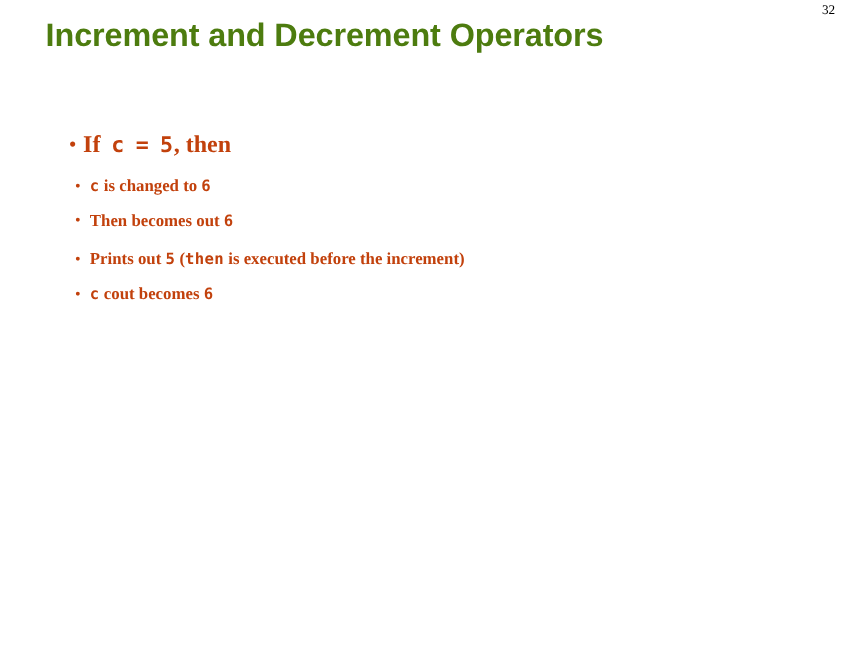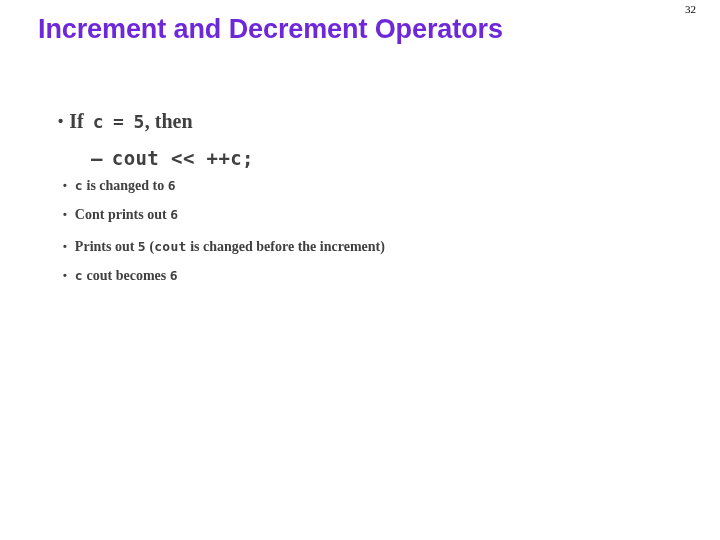--- a/index.html
+++ b/index.html
@@ -36,37 +36,37 @@
 
   
   .title {
     position: absolute;
     left: 38px;
     top: 12px;
     width: 600px;
     font-family: "Liberation Sans", sans-serif;
     font-size: 27px;
     font-weight: bold;
-    color: #6d28d9;
+    color: #4d7c0f;
     line-height: 1.28;
     letter-spacing: -0.1px;
   }
 
   
   .body-area {
     position: absolute;
     left: 0;
     top: 108px;
     width: 720px;
   }
 
   .line {
     position: relative;
     display: block;
-    color: #404040;
+    color: #c2410c;
     white-space: nowrap;
   }
 
   
   .lvl1 {
     margin-left: 58px;
     font-family: "Liberation Serif", serif;
     font-size: 20px;
     font-weight: bold;
     line-height: 26px;
@@ -136,39 +136,36 @@
   </div>
 
   <div class="body-area">
 
     <div class="line lvl1">
       <span class="bullet">•</span><span>If</span><span class="sp"></span><span class="code">c</span><span class="sp"></span><span class="code">=</span><span class="sp"></span><span class="code">5</span><span>, then</span>
     </div>
 
     <div class="gap-a"></div>
 
-    <div class="line lvl2">
-      <span class="dash">–</span><span>cout &lt;&lt; ++c;</span>
-    </div>
 
     <div class="line lvl3">
       <span class="bullet">•</span><span class="code">c</span><span> is changed to </span><span class="code">6</span>
     </div>
 
     <div class="gap-c"></div>
 
     <div class="line lvl3">
-      <span class="bullet">•</span><span>Cont prints out </span><span class="code">6</span>
+      <span class="bullet">•</span><span>Then becomes out </span><span class="code">6</span>
     </div>
 
     <div class="gap-b"></div>
 
 
     <div class="line lvl3">
-      <span class="bullet">•</span><span>Prints out </span><span class="code">5</span><span> (</span><span class="code">cout</span><span> is changed before the increment)</span>
+      <span class="bullet">•</span><span>Prints out </span><span class="code">5</span><span> (</span><span class="code">then</span><span> is executed before the increment)</span>
     </div>
 
     <div class="gap-c"></div>
 
     <div class="line lvl3">
       <span class="bullet">•</span><span class="code">c</span><span> cout becomes </span><span class="code">6</span>
     </div>
 
   </div>
 </div>

